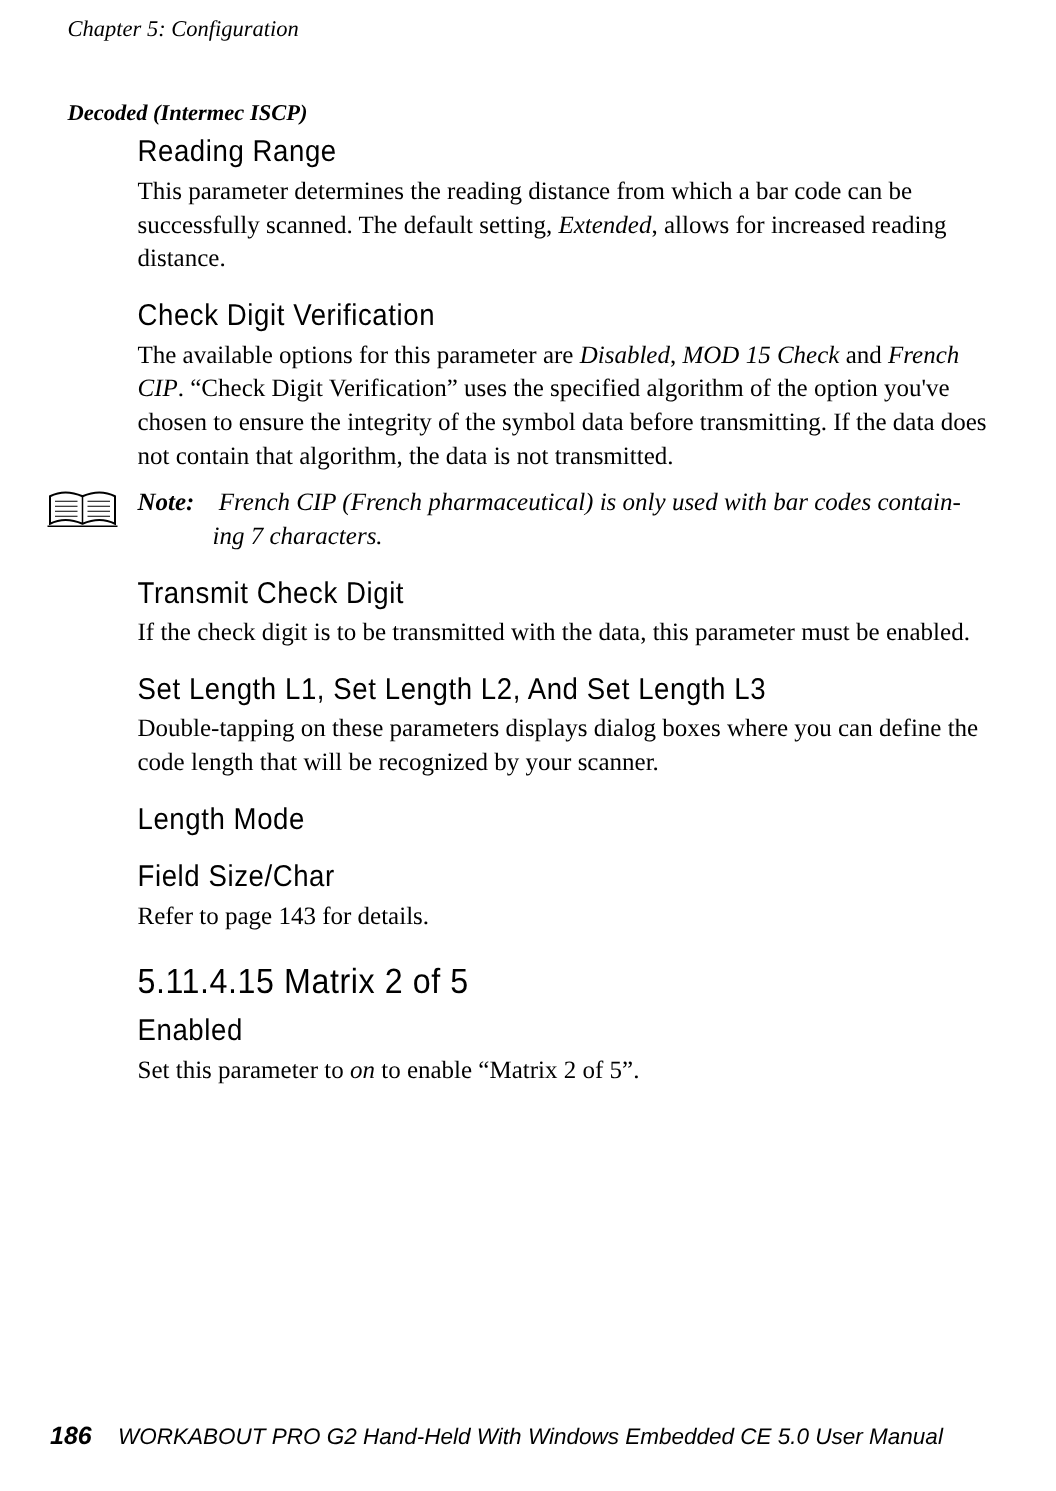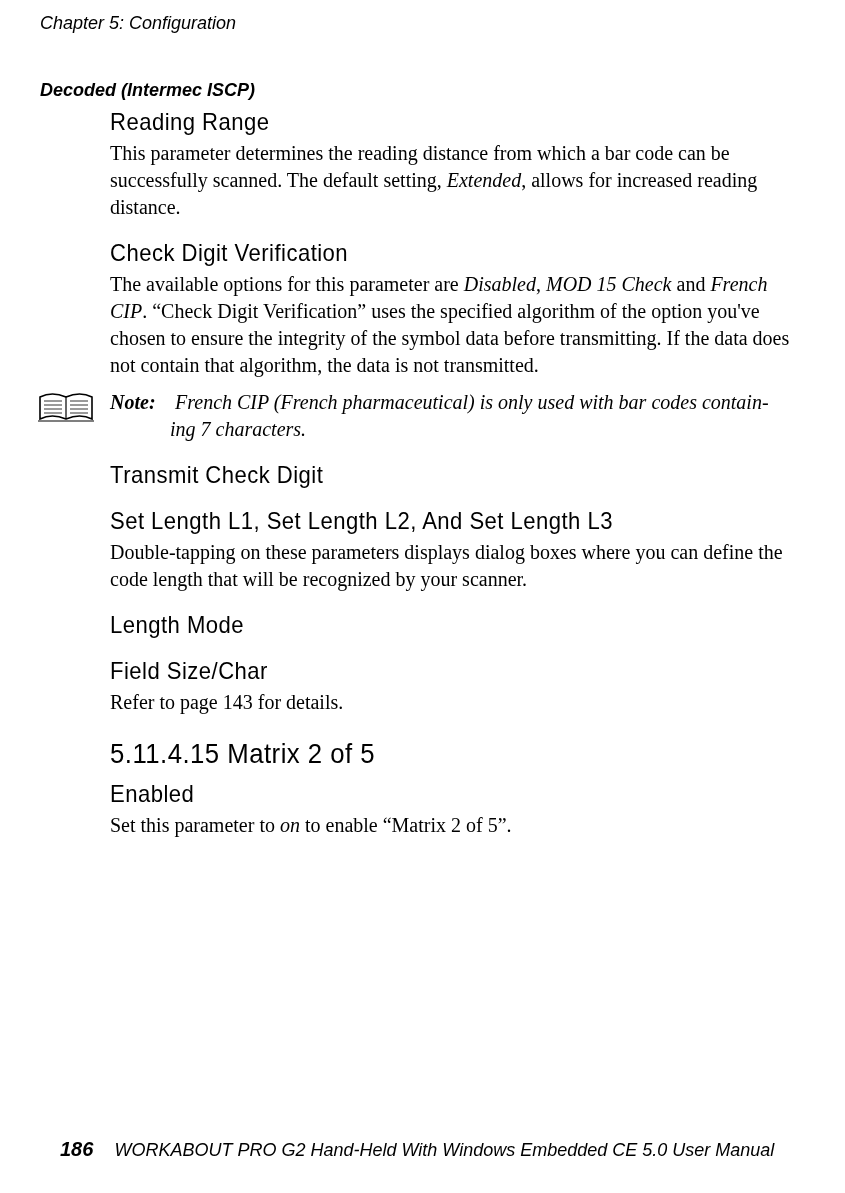--- a/index.html
+++ b/index.html
@@ -15,22 +15,22 @@
   }
   .page {
     width: 845px;
     height: 1193px;
     position: relative;
     box-sizing: border-box;
   }
   .header {
     position: absolute;
     top: 12px;
-    left: 40px;
-    font-family: Liberation Sans, sans-serif;
+    left: 54px;
+    font-family: Liberation Serif, serif;
     font-style: italic;
     font-size: 18px;
     line-height: 1.25;
   }
   .header .line2 {
     font-weight: bold;
     margin-top: 44px;
   }
   .content {
     position: absolute;
@@ -112,21 +112,20 @@
     right: 42px;
     font-family: Arial, Helvetica, sans-serif;
     font-style: italic;
     font-size: 18px;
   }
   .footer .pn {
     font-weight: bold;
     font-style: italic;
     margin-right: 16px;
     font-size: 20px;
-    margin-left: 20px;
   }
   em { }
 </style>
 </head>
 <body>
 
 <div class="page">
 
   <div class="header">
     <div>Chapter 5: Configuration</div>
@@ -156,20 +155,21 @@
         </svg>
       </span>
       <div class="note-text">
         <span class="label">Note:</span>
         <span class="body-span">French CIP (French pharmaceutical) is only used with bar codes contain-</span>
         <span class="note-continue">ing 7 characters.</span>
       </div>
     </div>
 
     <h3 class="sub">Transmit Check Digit</h3>
+    <p class="body">If the check digit is to be transmitted with the data, this parameter must be enabled.</p>
 
     <h3 class="sub">Set Length L1, Set Length L2, And Set Length L3</h3>
     <p class="body">Double-tapping on these parameters displays dialog boxes where you can define the code length that will be recognized by your scanner.</p>
 
     <h3 class="sub">Length Mode</h3>
 
     <h3 class="sub">Field Size/Char</h3>
     <p class="body">Refer to page 143 for details.</p>
 
     <h2 class="section">5.11.4.15  Matrix 2 of 5</h2>

